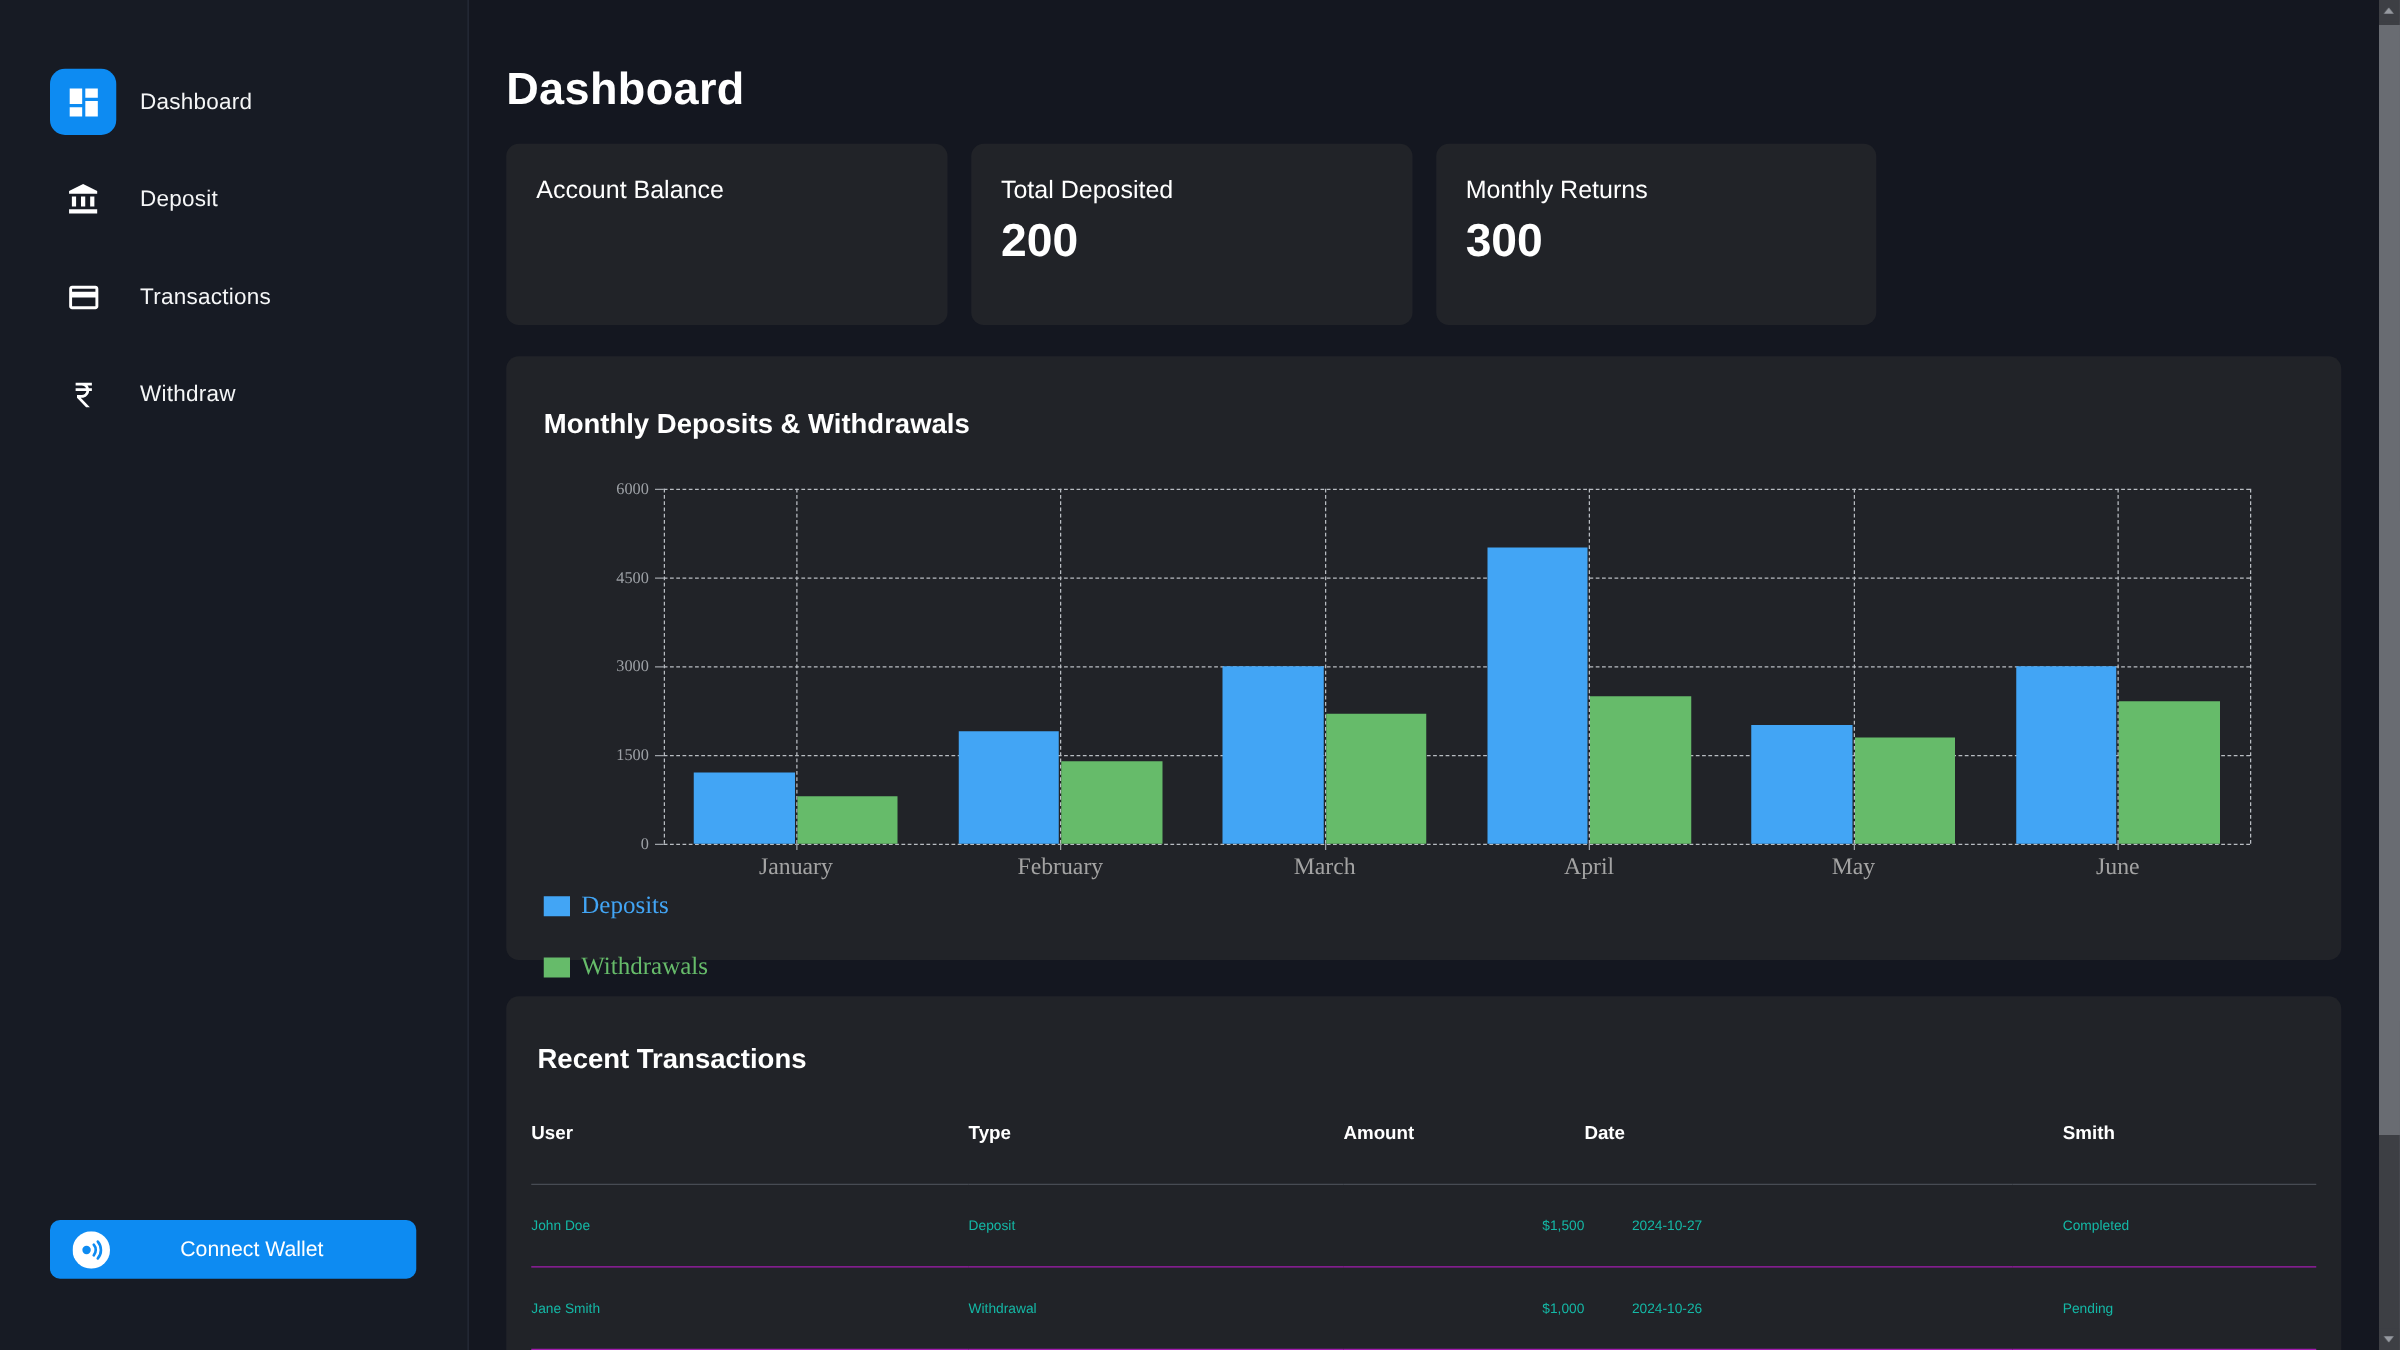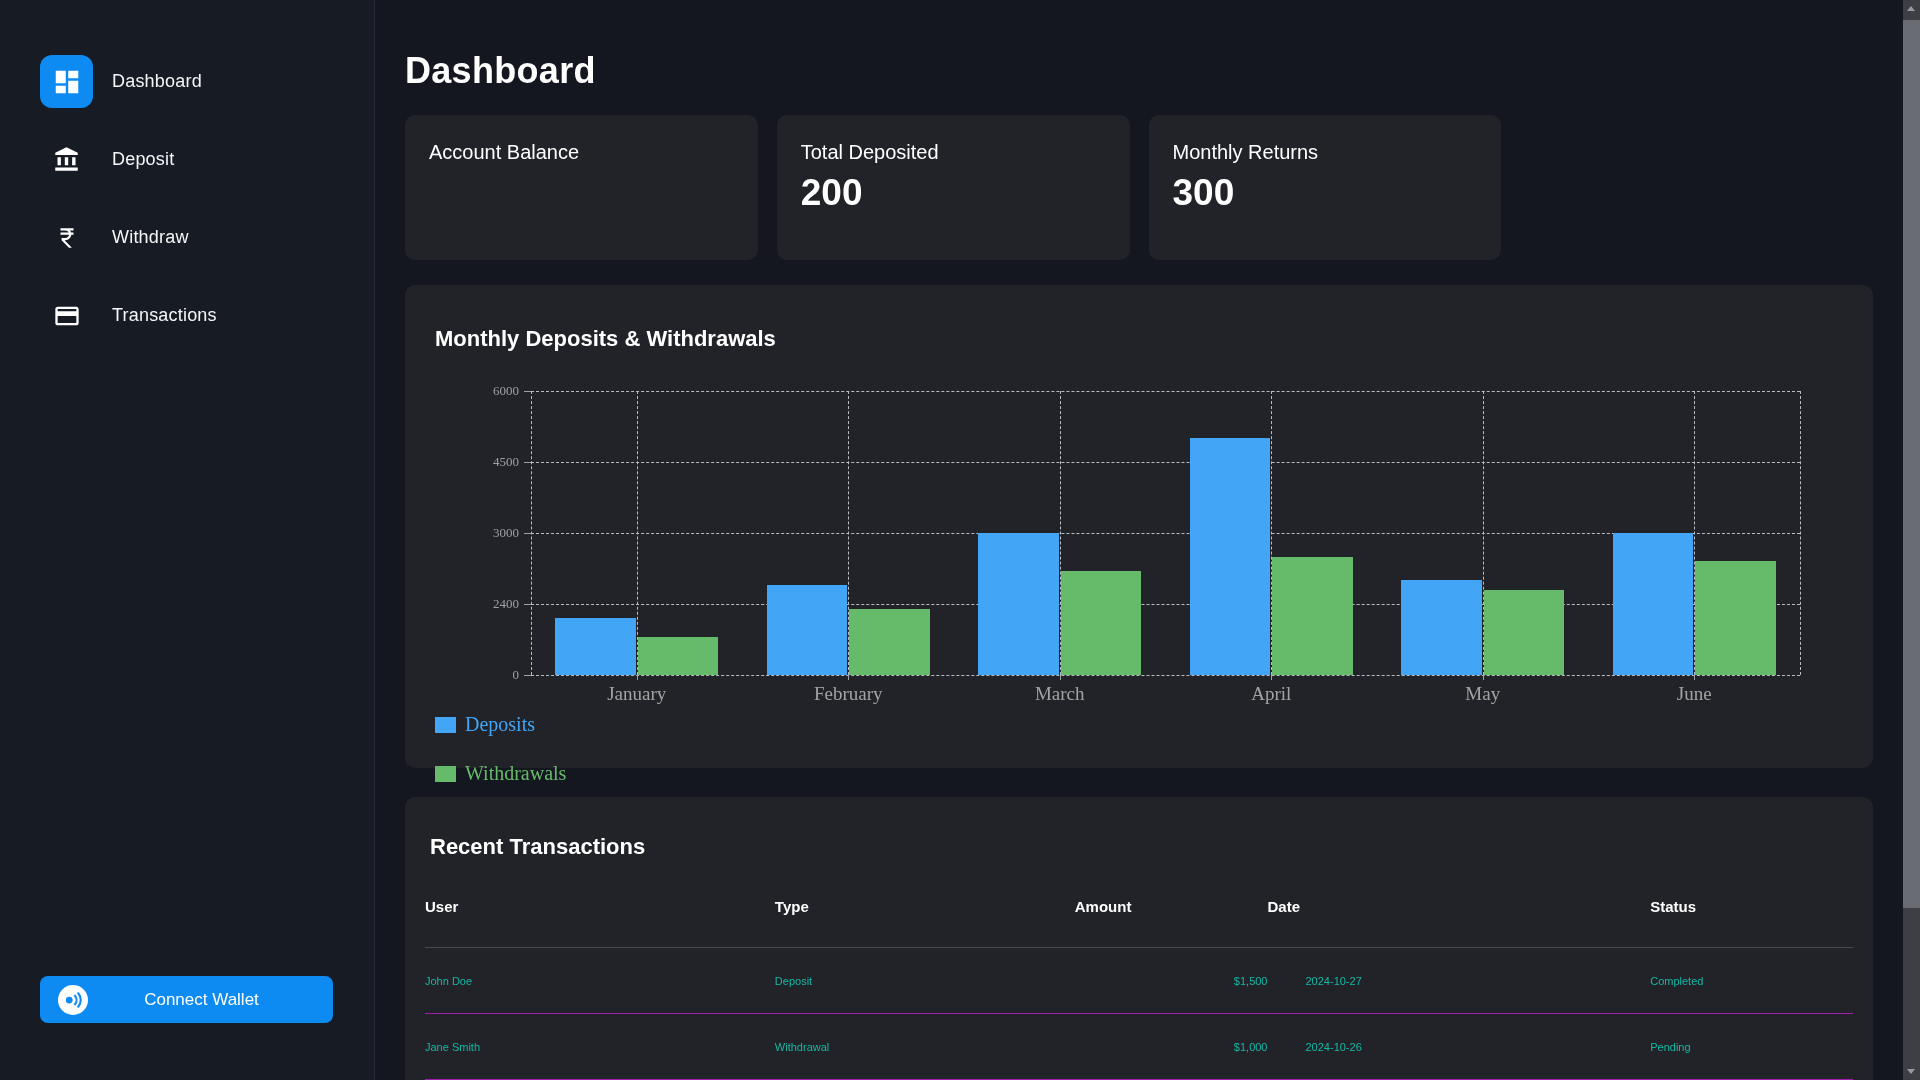--- a/index.html
+++ b/index.html
@@ -105,34 +105,34 @@
       <span class="nav-icon-box">
         <svg width="27" height="27" viewBox="0 0 24 24" fill="#ffffff">
           <path d="M4 10h3v7H4zM10.5 10h3v7h-3zM2 19h20v3H2zM17 10h3v7h-3zM12 1L2 6v2h20V6z"></path>
         </svg>
       </span>
       <span class="nav-label">Deposit</span>
     </div>
 
     <div class="nav-item">
       <span class="nav-icon-box">
+        <svg width="28" height="28" viewBox="0 0 24 24" fill="#ffffff">
+          <path d="M20 4H4c-1.11 0-1.99.89-1.99 2L2 18c0 1.11.89 2 2 2h16c1.11 0 2-.89 2-2V6c0-1.11-.89-2-2-2zm0 14H4v-6h16v6zm0-10H4V6h16v2z"></path>
+        </svg>
+      </span>
+      <span class="nav-label">Transactions</span>
+    </div>
+
+    <div class="nav-item">
+      <span class="nav-icon-box">
         <svg width="26" height="26" viewBox="0 0 24 24" fill="#ffffff">
           <path d="M13.66 7c-.56-1.18-1.76-2-3.16-2H6V3h12v2h-3.26c.48.58.84 1.26 1.05 2H18v2h-2.02c-.25 2.8-2.61 5-5.48 5h-.73l6.73 7h-2.77L7 14v-2h3.5c1.76 0 3.22-1.3 3.46-3H6V7h7.66z"></path>
         </svg>
       </span>
       <span class="nav-label">Withdraw</span>
-    </div>
-
-    <div class="nav-item">
-      <span class="nav-icon-box">
-        <svg width="28" height="28" viewBox="0 0 24 24" fill="#ffffff">
-          <path d="M20 4H4c-1.11 0-1.99.89-1.99 2L2 18c0 1.11.89 2 2 2h16c1.11 0 2-.89 2-2V6c0-1.11-.89-2-2-2zm0 14H4v-6h16v6zm0-10H4V6h16v2z"></path>
-        </svg>
-      </span>
-      <span class="nav-label">Transactions</span>
     </div>
   </div>
 
   <button class="connect-btn">
     <span class="wicon">
       <svg width="30" height="30" viewBox="0 0 24 24">
         <circle cx="12" cy="12" r="12" fill="#ffffff"></circle>
         <circle cx="9" cy="12" r="2.7" fill="#0d8bf2"></circle>
         <path d="M13.6 8.6a5.2 5.2 0 010 6.8" stroke="#0d8bf2" stroke-width="1.7" fill="none" stroke-linecap="round"></path>
         <path d="M16.2 6.6a8.3 8.3 0 010 10.8" stroke="#0d8bf2" stroke-width="1.7" fill="none" stroke-linecap="round"></path>
@@ -161,21 +161,21 @@
 
   <section class="chart-card">
     <h2 class="chart-title">Monthly Deposits &amp; Withdrawals</h2>
     <div class="chart-wrap">
       <div class="plot">
           <div class="gridline-h" style="top: 284px;"></div>
           <div class="y-tickmark" style="top: 284px;"></div>
           <div class="y-label" style="top: 275px;">0</div>
           <div class="gridline-h" style="top: 213px;"></div>
           <div class="y-tickmark" style="top: 213px;"></div>
-          <div class="y-label" style="top: 204px;">2400</div>
+          <div class="y-label" style="top: 204px;">1500</div>
           <div class="gridline-h" style="top: 142px;"></div>
           <div class="y-tickmark" style="top: 142px;"></div>
           <div class="y-label" style="top: 133px;">3000</div>
           <div class="gridline-h" style="top: 71px;"></div>
           <div class="y-tickmark" style="top: 71px;"></div>
           <div class="y-label" style="top: 62px;">4500</div>
           <div class="gridline-h" style="top: 0px;"></div>
           <div class="y-tickmark" style="top: 0px;"></div>
           <div class="y-label" style="top: -9px;">6000</div>
           <div class="gridline-v" style="left: 0px;"></div>
@@ -233,21 +233,21 @@
           <col class="col-amount">
           <col class="col-date">
           <col class="col-status">
       </colgroup>
       <thead>
         <tr>
           <th>User</th>
           <th>Type</th>
           <th class="cell-right">Amount</th>
           <th class="pad-date">Date</th>
-          <th style="padding-left:40px">Status</th>
+          <th style="padding-left:40px">Smith</th>
         </tr>
       </thead>
       <tbody>
         <tr>
           <td>John Doe</td>
           <td>Deposit</td>
           <td class="cell-right">$1,500</td>
           <td class="pad-date">2024-10-27</td>
           <td style="padding-left:40px">Completed</td>
         </tr>

